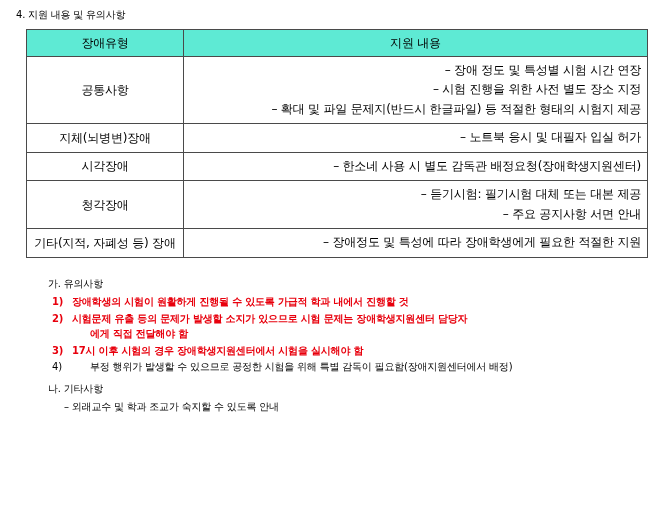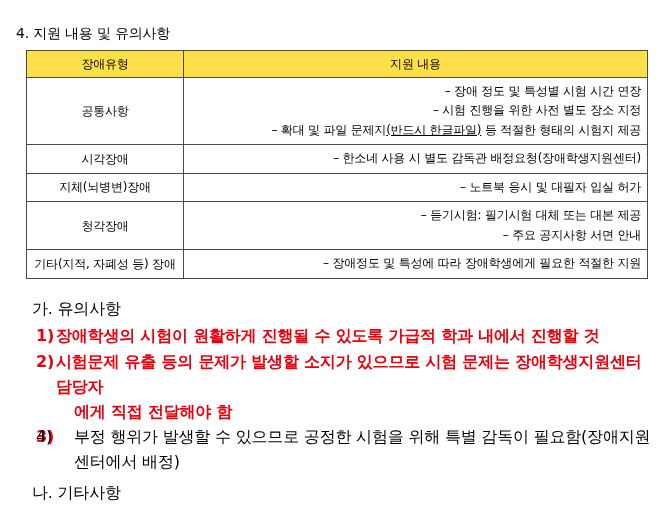--- a/index.html
+++ b/index.html
@@ -16,40 +16,40 @@
     overflow: hidden;
   }
   .page {
     position: relative;
     width: 668px;
     height: 512px;
     box-sizing: border-box;
     padding: 6px 10px 0 14px;
   }
   .section-title {
-    font-size: 14px;
+    font-size: 10px;
     color: #000;
-    margin: 19px 0 7px 2px;
+    margin: 2px 0 7px 2px;
     letter-spacing: -0.2px;
   }
   table.main {
     border-collapse: collapse;
     width: 622px;
     margin-left: 12px;
     table-layout: fixed;
   }
   table.main th, table.main td {
     border: 1px solid #4a4a4a;
     padding: 4px 6px;
     font-size: 12px;
     vertical-align: middle;
     letter-spacing: -0.2px;
   }
   table.main thead th {
-    background: #fde047;
+    background: #5eead4;
     text-align: center;
     font-weight: normal;
     height: 20px;
     padding: 3px 4px;
   }
   .col-type {
     width: 148px;
     text-align: center;
   }
   .cell-type {
@@ -59,25 +59,24 @@
   }
   .cell-content {
     text-align: right;
     line-height: 1.62;
     padding-left: 10px;
   }
   .cell-content .line {
     white-space: nowrap;
   }
   .u {
-    text-decoration: underline;
   }
   .notes {
-    margin: 18px 0 0 18px;
-    font-size: 16px;
+    margin: 18px 0 0 34px;
+    font-size: 10px;
     line-height: 1.55;
   }
   .notes .hd {
     margin-bottom: 3px;
     letter-spacing: -0.2px;
   }
   .notes ol {
     list-style: none;
     margin: 0;
     padding: 0;
@@ -137,29 +136,29 @@
     <tbody>
       <tr>
         <td class="cell-type">공통사항</td>
         <td class="cell-content">
           <div class="line">– 장애 정도 및 특성별 시험 시간 연장</div>
           <div class="line">– 시험 진행을 위한 사전 별도 장소 지정</div>
           <div class="line">– 확대 및 파일 문제지<span class="u">(반드시 한글파일)</span> 등 적절한 형태의 시험지 제공</div>
         </td>
       </tr>
       <tr>
+        <td class="cell-type">지체(뇌병변)장애</td>
+        <td class="cell-content">
+          <div class="line">– 노트북 응시 및 대필자 입실 허가</div>
+        </td>
+      </tr>
+      <tr>
         <td class="cell-type">시각장애</td>
         <td class="cell-content">
           <div class="line">– 한소네 사용 시 별도 감독관 배정요청(장애학생지원센터)</div>
-        </td>
-      </tr>
-      <tr>
-        <td class="cell-type">지체(뇌병변)장애</td>
-        <td class="cell-content">
-          <div class="line">– 노트북 응시 및 대필자 입실 허가</div>
         </td>
       </tr>
       <tr>
         <td class="cell-type">청각장애</td>
         <td class="cell-content">
           <div class="line">– 듣기시험: 필기시험 대체 또는 대본 제공</div>
           <div class="line">– 주요 공지사항 서면 안내</div>
         </td>
       </tr>
       <tr>
@@ -178,24 +177,28 @@
         <span class="num">1)</span>
         <span>장애학생의 시험이 원활하게 진행될 수 있도록 가급적 학과 내에서 진행할 것</span>
       </li>
       <li class="red">
         <span class="num">2)</span>
         <span>시험문제 유출 등의 문제가 발생할 소지가 있으므로 시험 문제는 장애학생지원센터 담당자</span>
         <span class="sub-indent">에게 직접 전달해야 함</span>
       </li>
       <li class="red">
         <span class="num">3)</span>
+        <span>17시 이후 시험의 경우 장애학생지원센터에서 시험을 실시해야 함</span>
       </li>
       <li class="plain">
         <span class="num">4)</span>
         <span class="sub-indent">부정 행위가 발생할 수 있으므로 공정한 시험을 위해 특별 감독이 필요함(장애지원센터에서 배정)</span>
       </li>
     </ol>
     <div class="hd hd2">나. 기타사항</div>
     <ul class="dash-list">
+      <li>
+        <span>– 외래교수 및 학과 조교가 숙지할 수 있도록 안내</span>
+      </li>
     </ul>
   </div>
 
 </div>
 
 </body></html>

